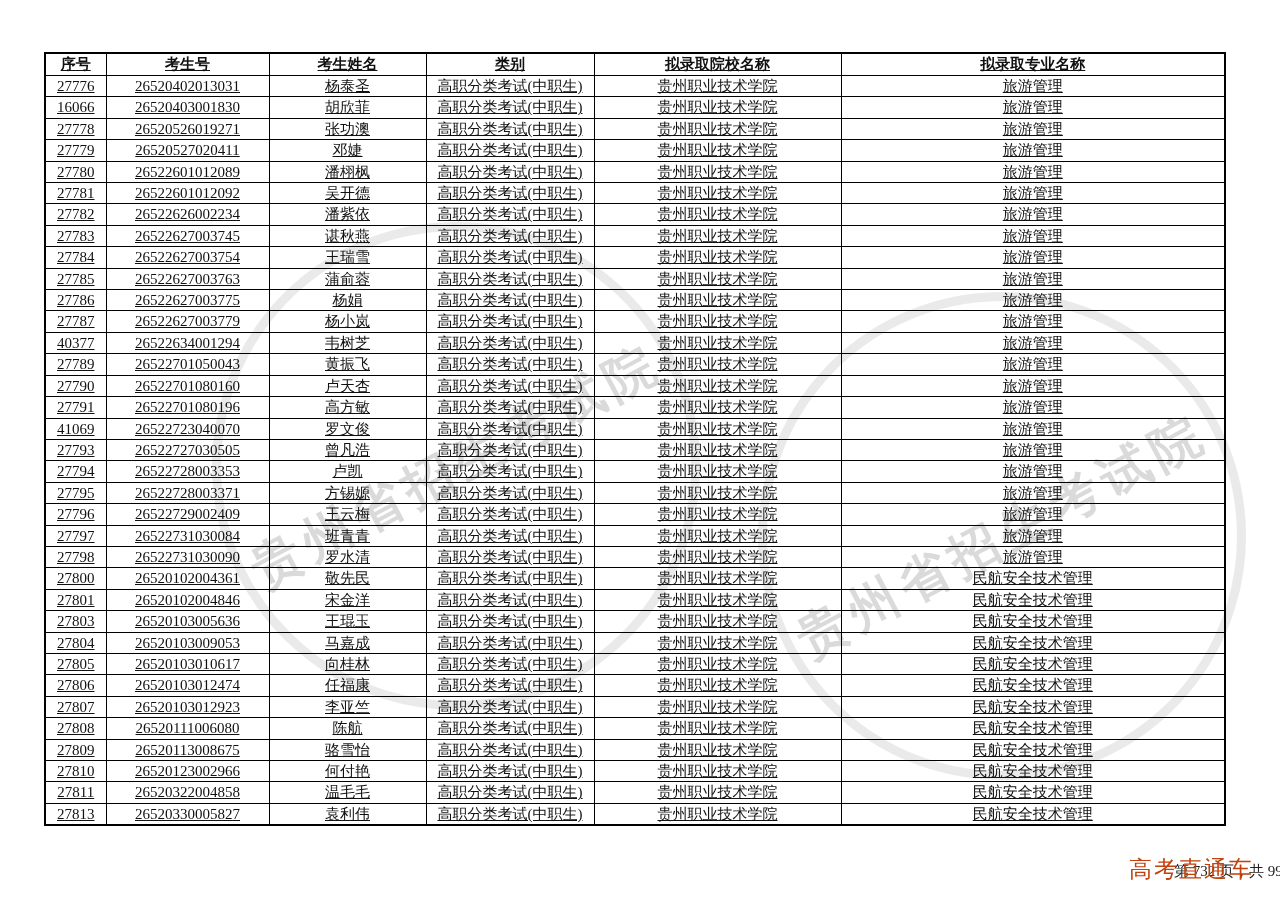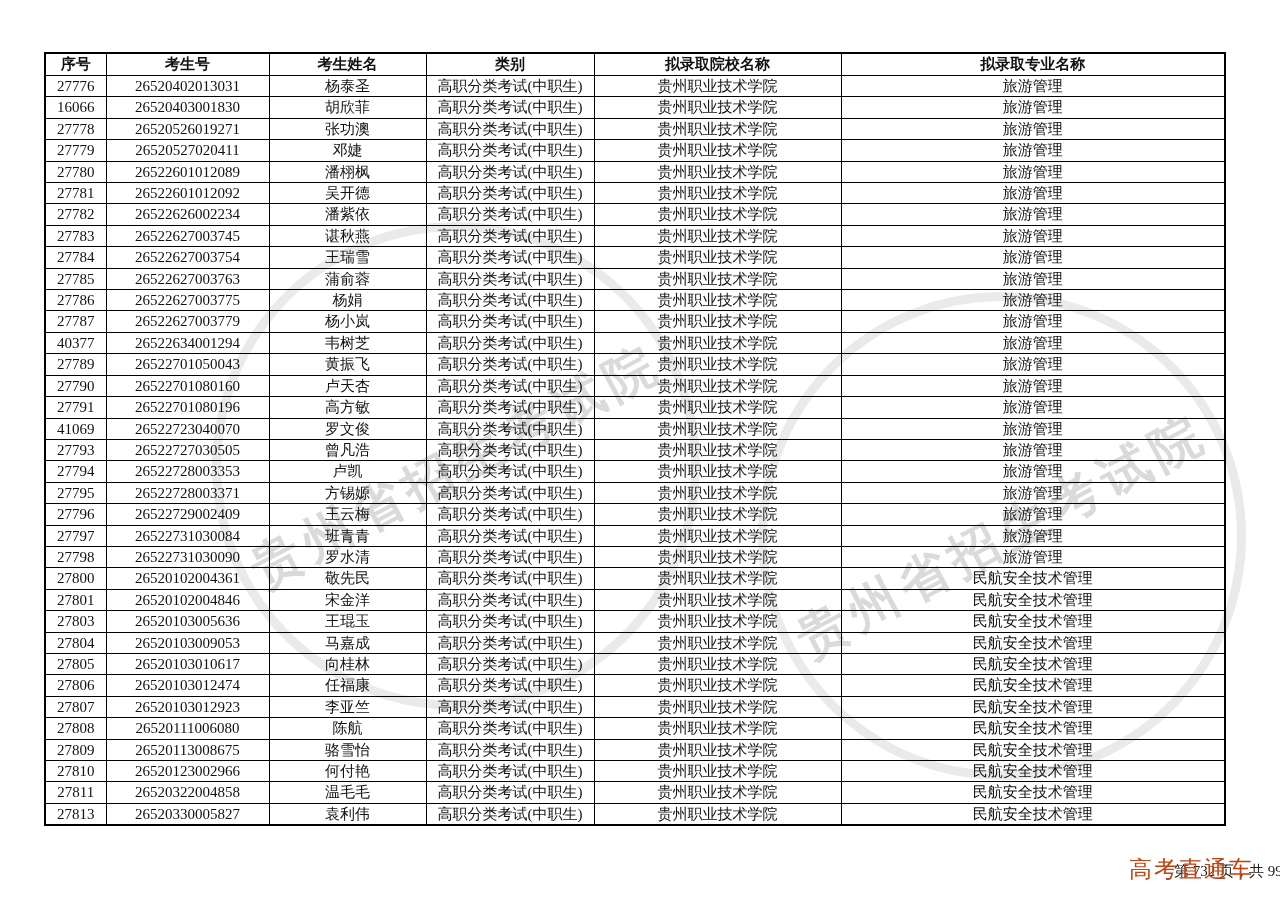--- a/index.html
+++ b/index.html
@@ -45,20 +45,21 @@
   table.roster {
     position: absolute;
     left: 44px;
     top: 52px;
     width: 1180px;
     border-collapse: collapse;
     table-layout: fixed;
     z-index: 2;
     background: transparent;
     border: 2px solid #000;
+    text-decoration: underline;
   }
   .roster th, .roster td {
     border: 1px solid #000;
     padding: 0;
     text-align: center;
     white-space: nowrap;
     overflow: hidden;
     font-size: 15px;
     background: transparent;
   }

